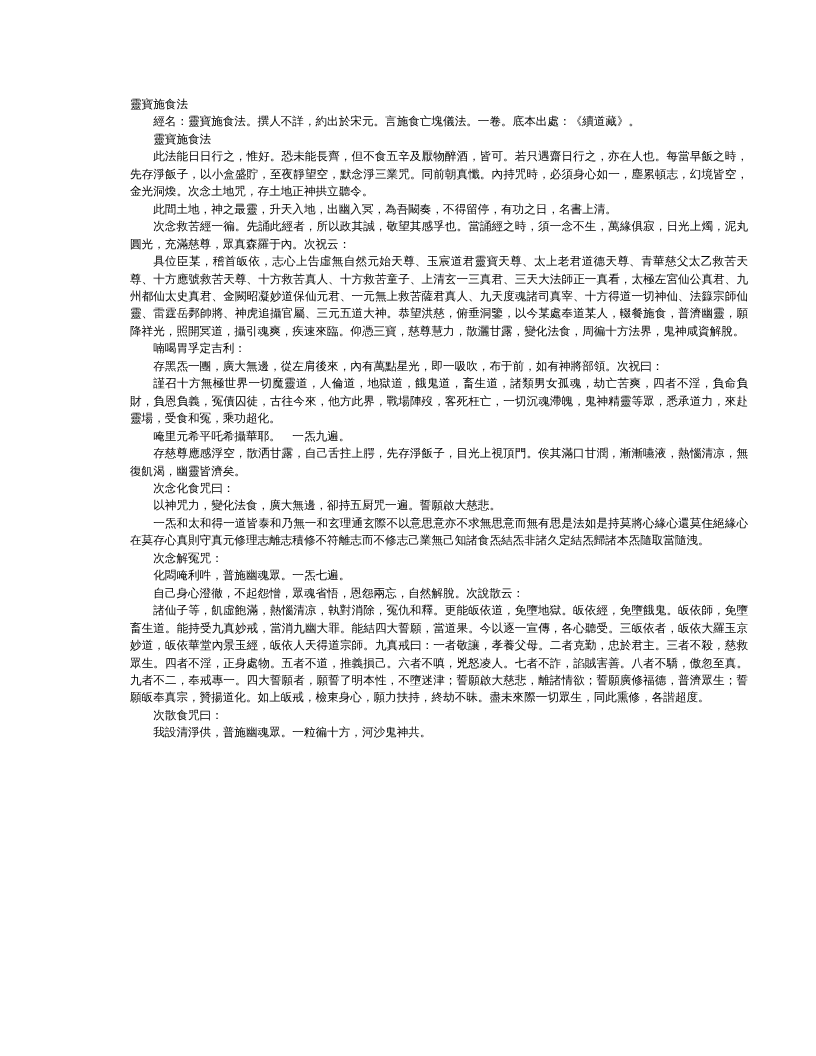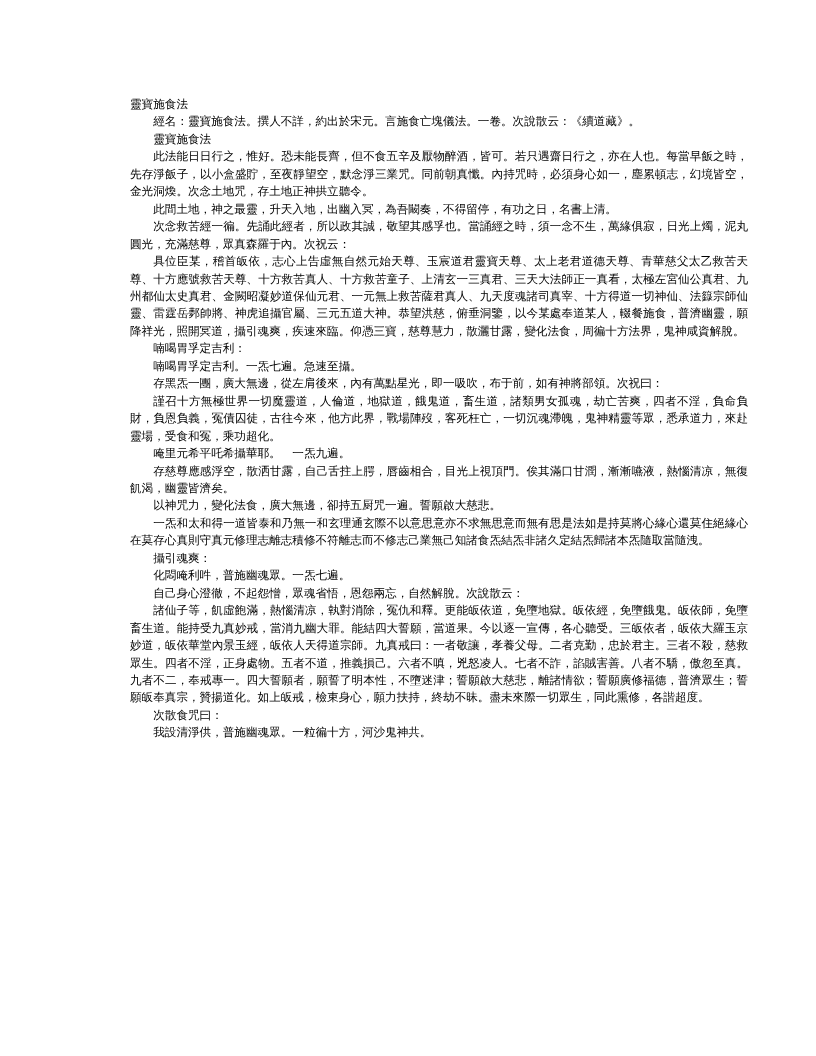--- a/index.html
+++ b/index.html
@@ -43,35 +43,35 @@
     text-indent: 0;
   }
 </style>
 </head>
 <body>
 
 <div id="page">
   <div class="doc-body">
 
     <p class="para flush">靈寶施食法</p>
-    <p class="para">經名：靈寶施食法。撰人不詳，約出於宋元。言施食亡塊儀法。一卷。次說散云：《續道藏》。</p>
+    <p class="para">經名：靈寶施食法。撰人不詳，約出於宋元。言施食亡塊儀法。一卷。底本出處：《續道藏》。</p>
     <p class="para">靈寶施食法</p>
     <p class="para">此法能日日行之，惟好。恐未能長齊，但不食五辛及厭物醉酒，皆可。若只遇齋日行之，亦在人也。每當早飯之時，先存淨飯子，以小盒盛貯，至夜靜望空，默念淨三業咒。同前朝真懺。內持咒時，必須身心如一，塵累頓志，幻境皆空，金光洞煥。次念土地咒，存土地正神拱立聽令。</p>
     <p class="para">此間土地，神之最靈，升天入地，出幽入冥，為吾闞奏，不得留停，有功之日，名書上清。</p>
     <p class="para">次念救苦經一徧。先誦此經者，所以政其誠，敬望其感孚也。當誦經之時，須一念不生，萬緣俱寂，日光上燭，泥丸圓光，充滿慈尊，眾真森羅于內。次祝云：</p>
     <p class="para">具位臣某，稽首皈依，志心上告虛無自然元始天尊、玉宸道君靈寶天尊、太上老君道德天尊、青華慈父太乙救苦天尊、十方應號救苦天尊、十方救苦真人、十方救苦童子、上清玄一三真君、三天大法師正一真看，太極左宮仙公真君、九州都仙太史真君、金闕昭凝妙道保仙元君、一元無上救苦薩君真人、九天度魂諸司真宰、十方得道一切神仙、法籙宗師仙靈、雷霆岳鄸帥將、神虎追攝官屬、三元五道大神。恭望洪慈，俯垂洞鑒，以今某處奉道某人，輟餐施食，普濟幽靈，願降祥光，照開冥道，攝引魂爽，疾速來臨。仰憑三寶，慈尊慧力，散灑甘露，變化法食，周徧十方法界，鬼神咸資解脫。</p>
     <p class="para">喃喝胃孚定吉利：</p>
-    <p class="para">喃喝胃孚定吉利。一炁七遍。急速至攝。</p>
     <p class="para">存黑炁一團，廣大無邊，從左肩後來，內有萬點星光，即一吸吹，布于前，如有神將部領。次祝曰：</p>
     <p class="para">謹召十方無極世界一切魔靈道，人倫道，地獄道，餓鬼道，畜生道，諸類男女孤魂，劫亡苦爽，四者不淫，負命負財，負恩負義，冤債囚徒，古往今來，他方此界，戰場陣歿，客死枉亡，一切沉魂滯魄，鬼神精靈等眾，悉承道力，來赴靈場，受食和冤，乘功超化。</p>
     <p class="para">唵里元希平吒希攝華耶。　一炁九遍。</p>
-    <p class="para">存慈尊應感浮空，散洒甘露，自己舌拄上腭，唇齒相合，目光上視頂門。俟其滿口甘潤，漸漸嚥液，熱惱清凉，無復飢渴，幽靈皆濟矣。</p>
+    <p class="para">存慈尊應感浮空，散洒甘露，自己舌拄上腭，先存淨飯子，目光上視頂門。俟其滿口甘潤，漸漸嚥液，熱惱清凉，無復飢渴，幽靈皆濟矣。</p>
+    <p class="para">次念化食咒曰：</p>
     <p class="para">以神咒力，變化法食，廣大無邊，卻持五厨咒一遍。誓願啟大慈悲。</p>
     <p class="para">一炁和太和得一道皆泰和乃無一和玄理通玄際不以意思意亦不求無思意而無有思是法如是持莫將心緣心還莫住絕緣心在莫存心真則守真元修理志離志積修不符離志而不修志己業無己知諸食炁結炁非諸久定結炁歸諸本炁隨取當隨洩。</p>
-    <p class="para">攝引魂爽：</p>
+    <p class="para">次念解冤咒：</p>
     <p class="para">化悶唵利吽，普施幽魂眾。一炁七遍。</p>
     <p class="para">自己身心澄徹，不起怨憎，眾魂省悟，恩怨兩忘，自然解脫。次說散云：</p>
     <p class="para">諸仙子等，飢虛飽滿，熱惱清凉，執對消除，冤仇和釋。更能皈依道，免墮地獄。皈依經，免墮餓鬼。皈依師，免墮畜生道。能持受九真妙戒，當消九幽大罪。能結四大誓願，當道果。今以逐一宣傳，各心聽受。三皈依者，皈依大羅玉京妙道，皈依華堂內景玉經，皈依人天得道宗師。九真戒曰：一者敬讓，孝養父母。二者克勤，忠於君主。三者不殺，慈救眾生。四者不淫，正身處物。五者不道，推義損己。六者不嗔，兇怒凌人。七者不詐，諂賊害善。八者不驕，傲忽至真。九者不二，奉戒專一。四大誓願者，願誓了明本性，不墮迷津；誓願啟大慈悲，離諸情欲；誓願廣修福德，普濟眾生；誓願皈奉真宗，贊揚道化。如上皈戒，檢束身心，願力扶持，終劫不昧。盡未來際一切眾生，同此熏修，各諧超度。</p>
     <p class="para">次散食咒曰：</p>
     <p class="para">我設清淨供，普施幽魂眾。一粒徧十方，河沙鬼神共。</p>
 
   </div>
 </div>
 
 </body></html>

